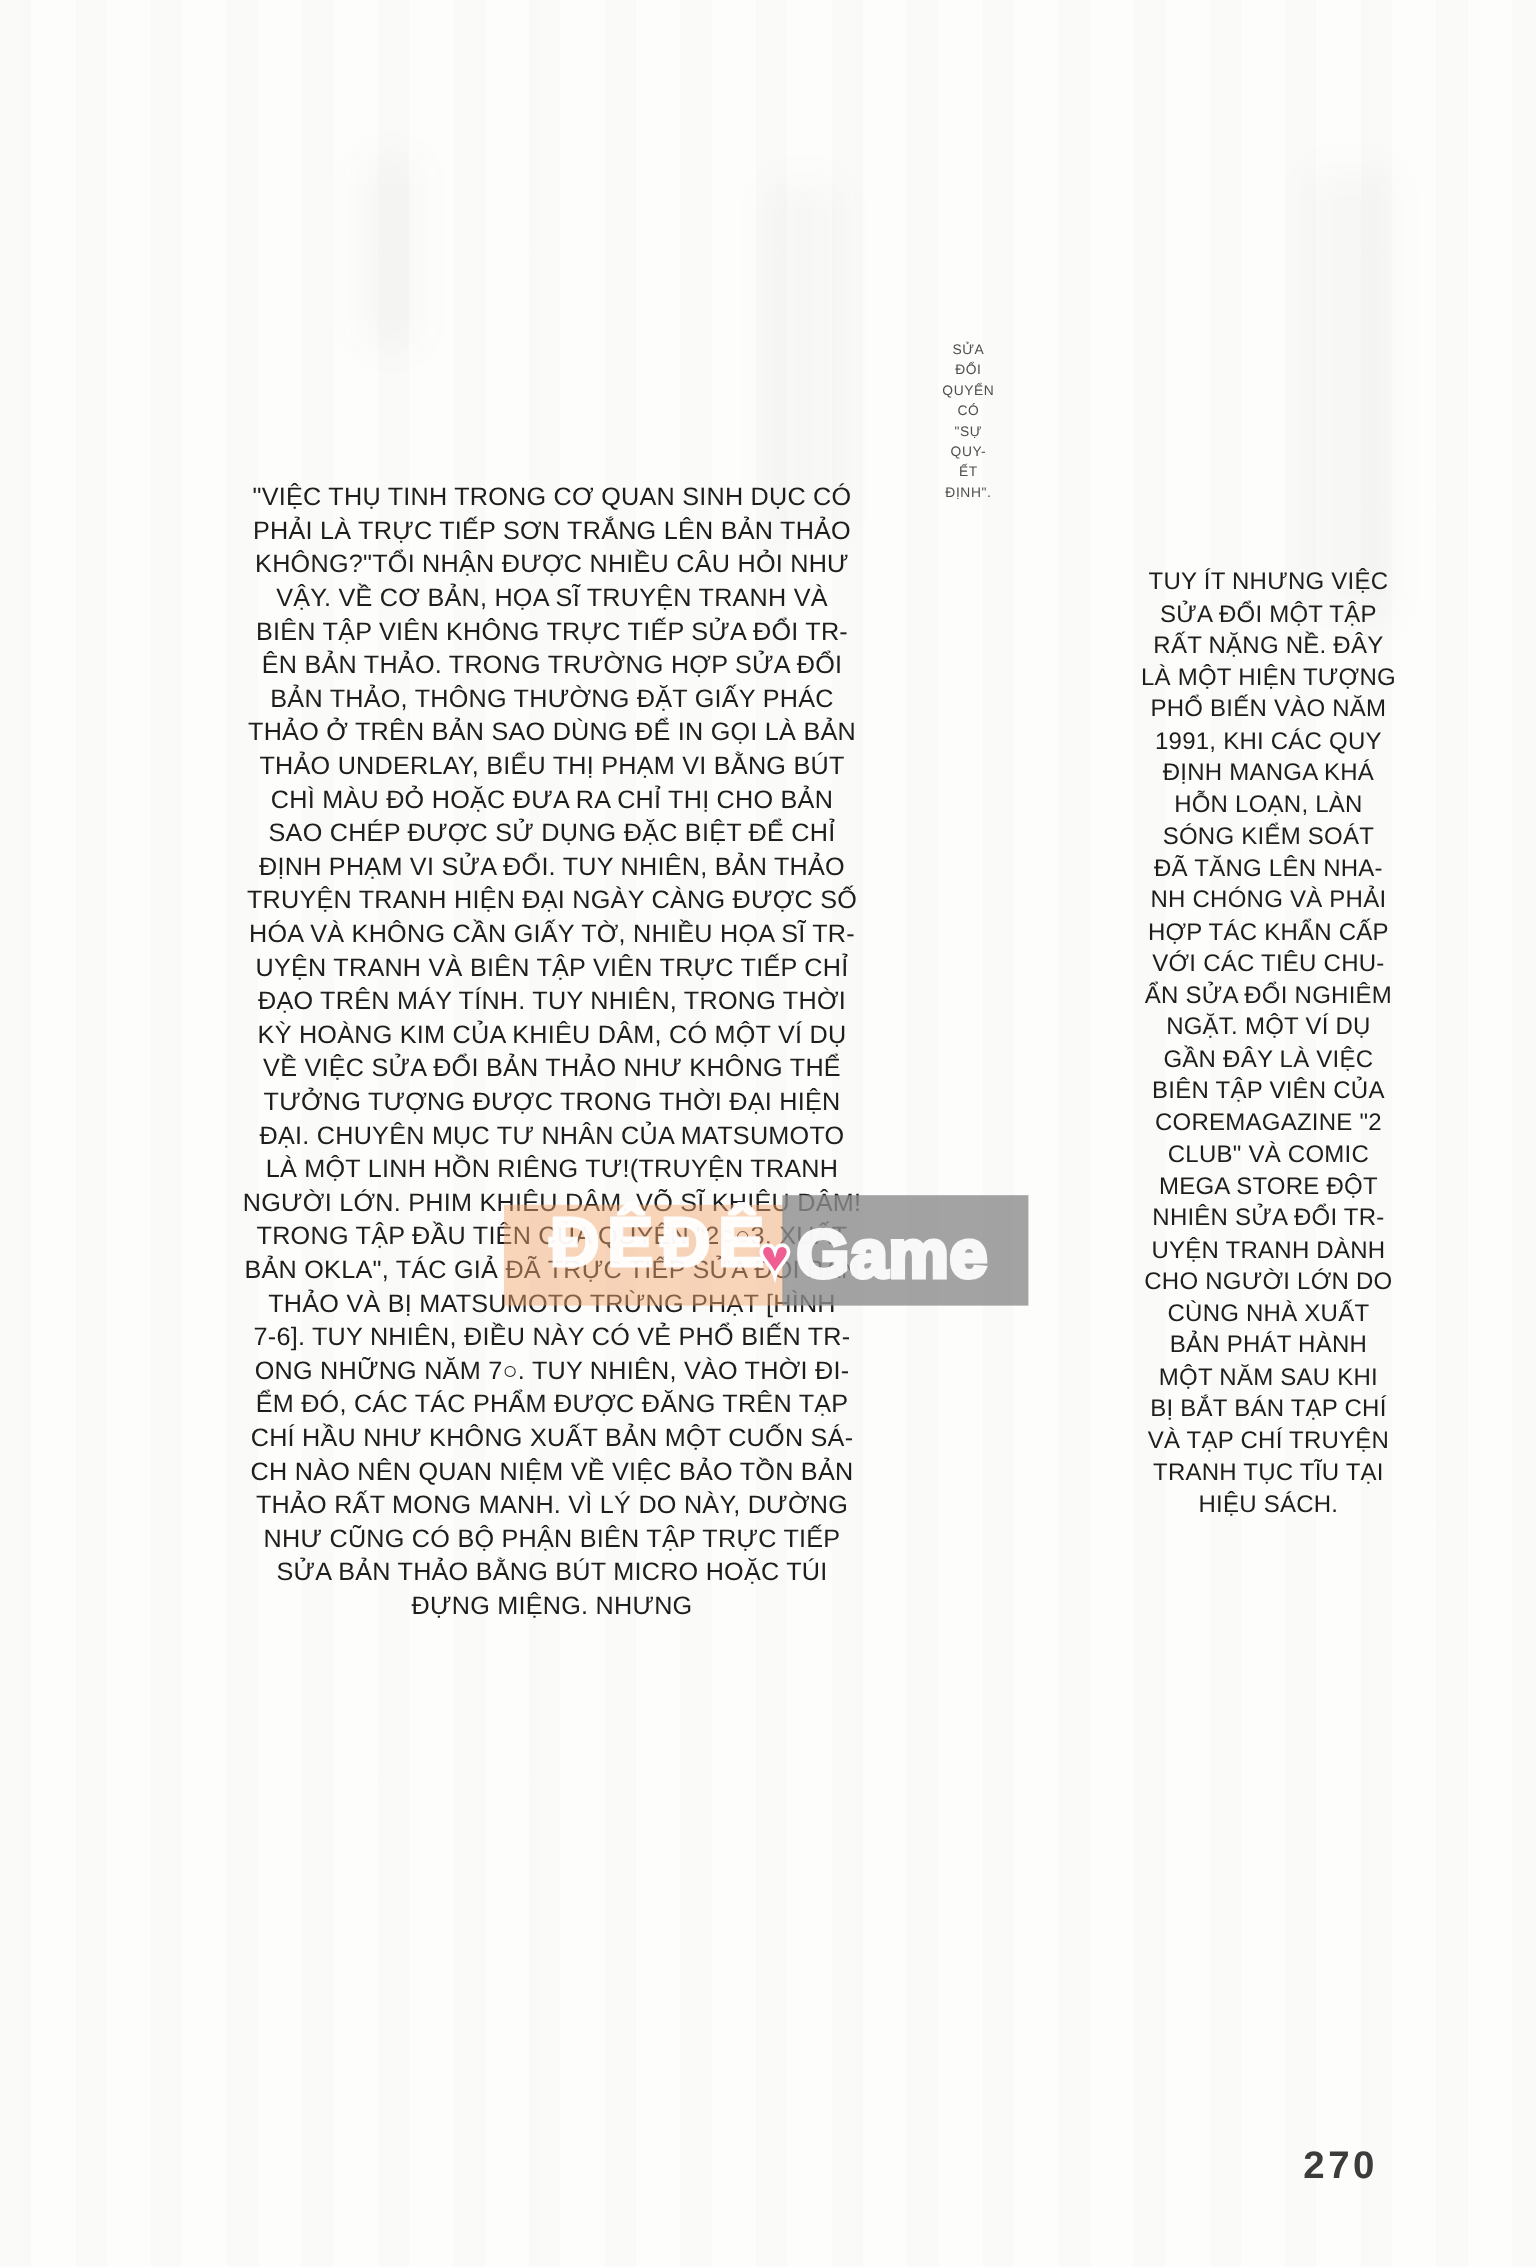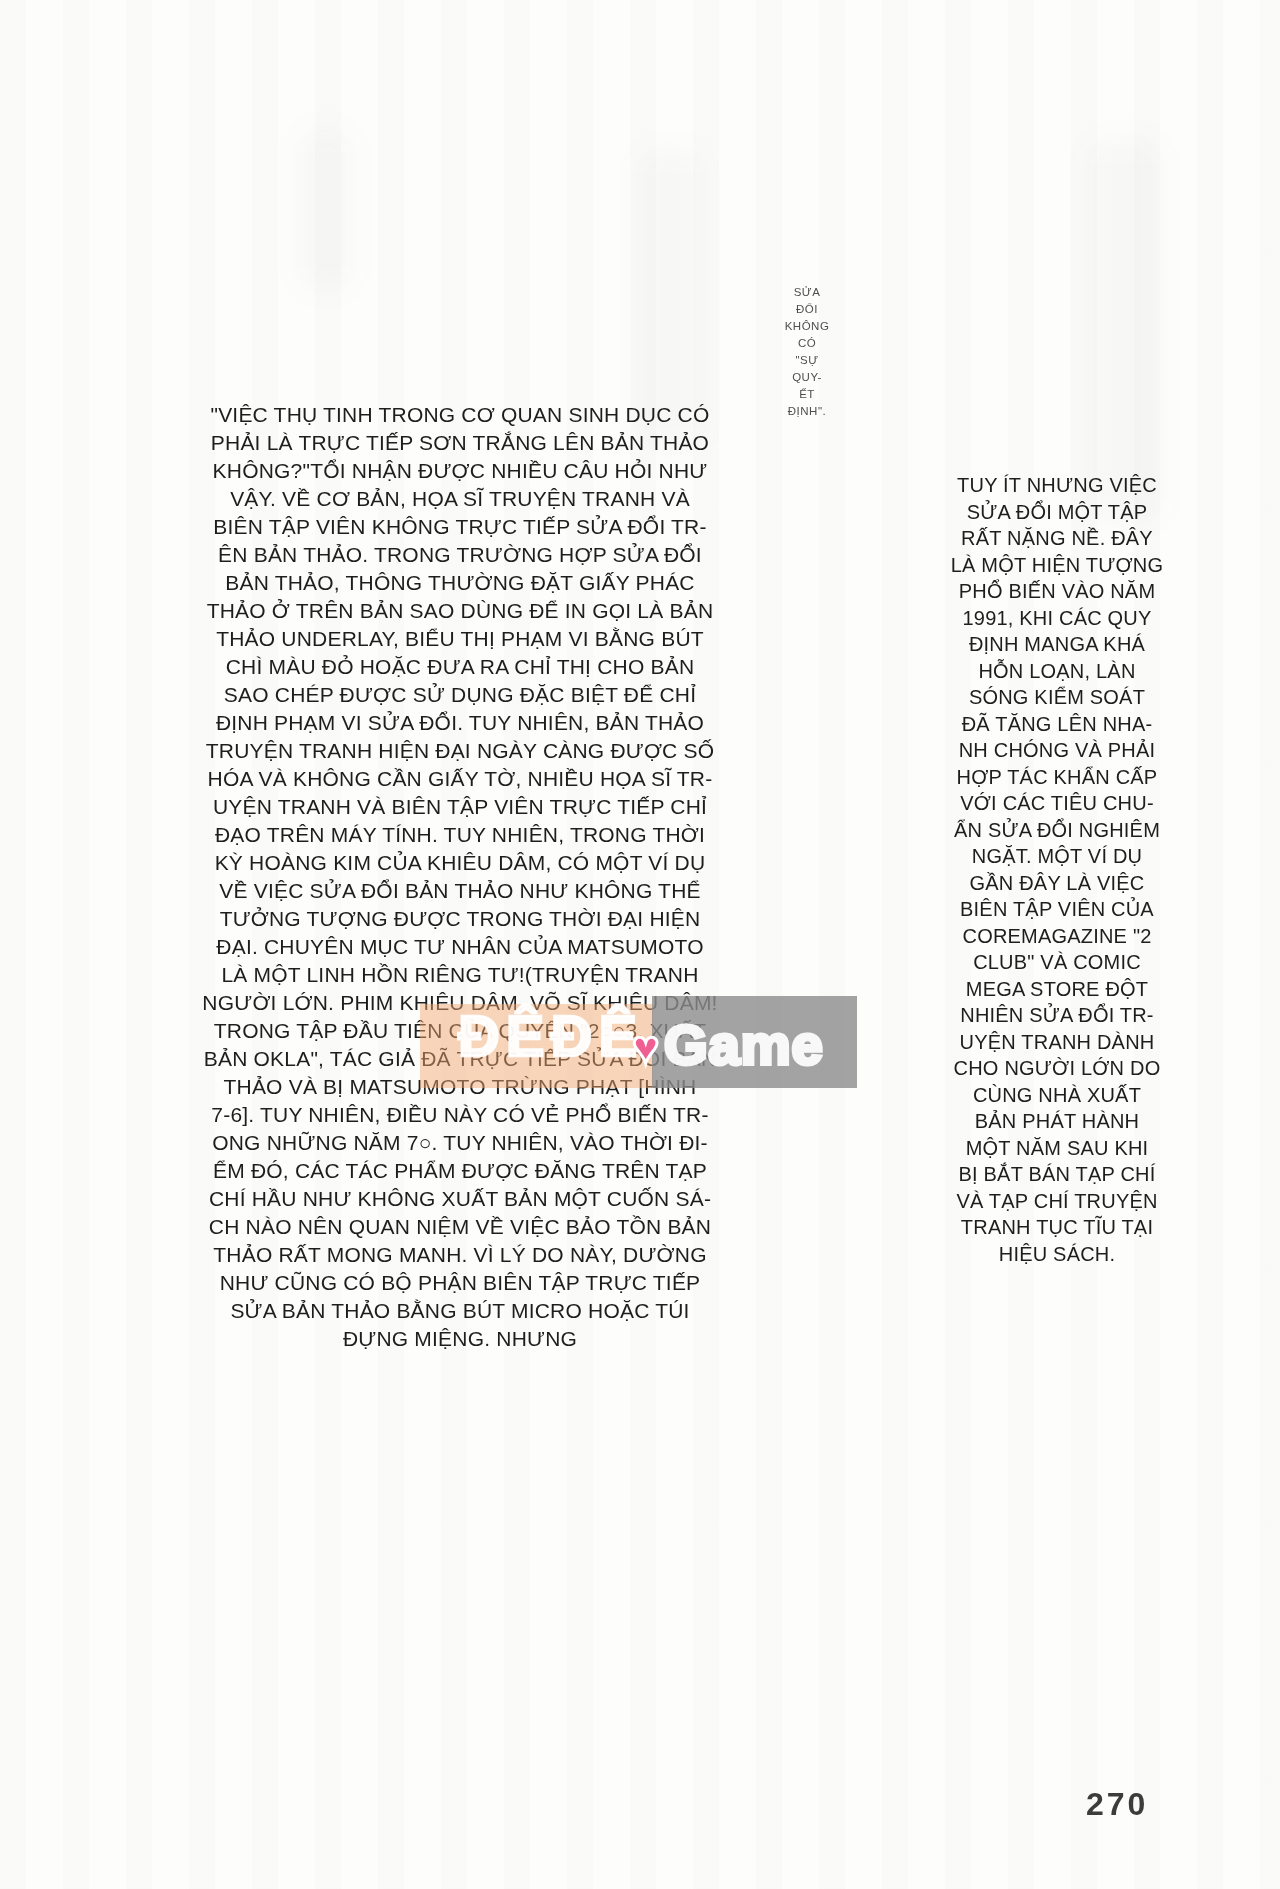--- a/index.html
+++ b/index.html
@@ -146,21 +146,21 @@
 </head>
 <body>
 
 <div class="scan-streaks"></div>
 <div class="scan-blob b1"></div>
 <div class="scan-blob b2"></div>
 <div class="scan-blob b3"></div>
 
 <div class="margin-caption">SỬA
 ĐỔI
-KHÔNG
+QUYỂN
 CÓ
 "SỰ
 QUY-
 ẾT
 ĐỊNH".</div>
 
 <div class="main-text">"VIỆC THỤ TINH TRONG CƠ QUAN SINH DỤC CÓ
 PHẢI LÀ TRỰC TIẾP SƠN TRẮNG LÊN BẢN THẢO
 KHÔNG?"TỔI NHẬN ĐƯỢC NHIỀU CÂU HỎI NHƯ
 VẬY. VỀ CƠ BẢN, HỌA SĨ TRUYỆN TRANH VÀ

